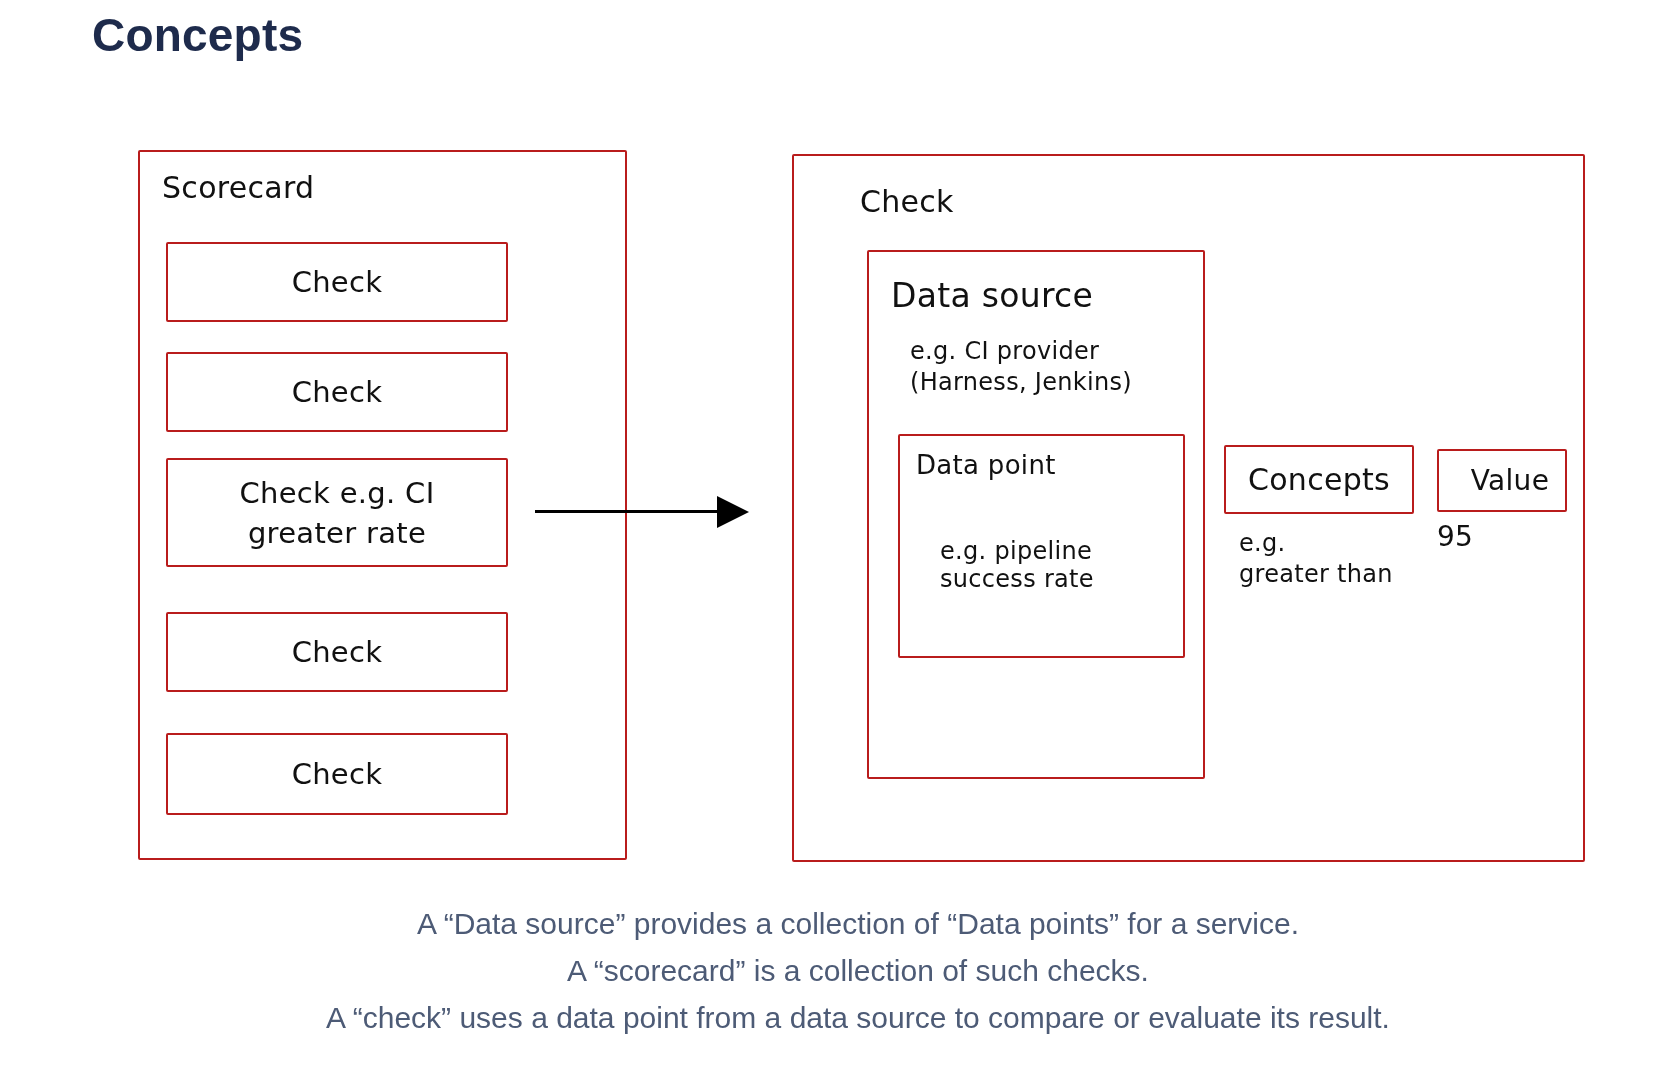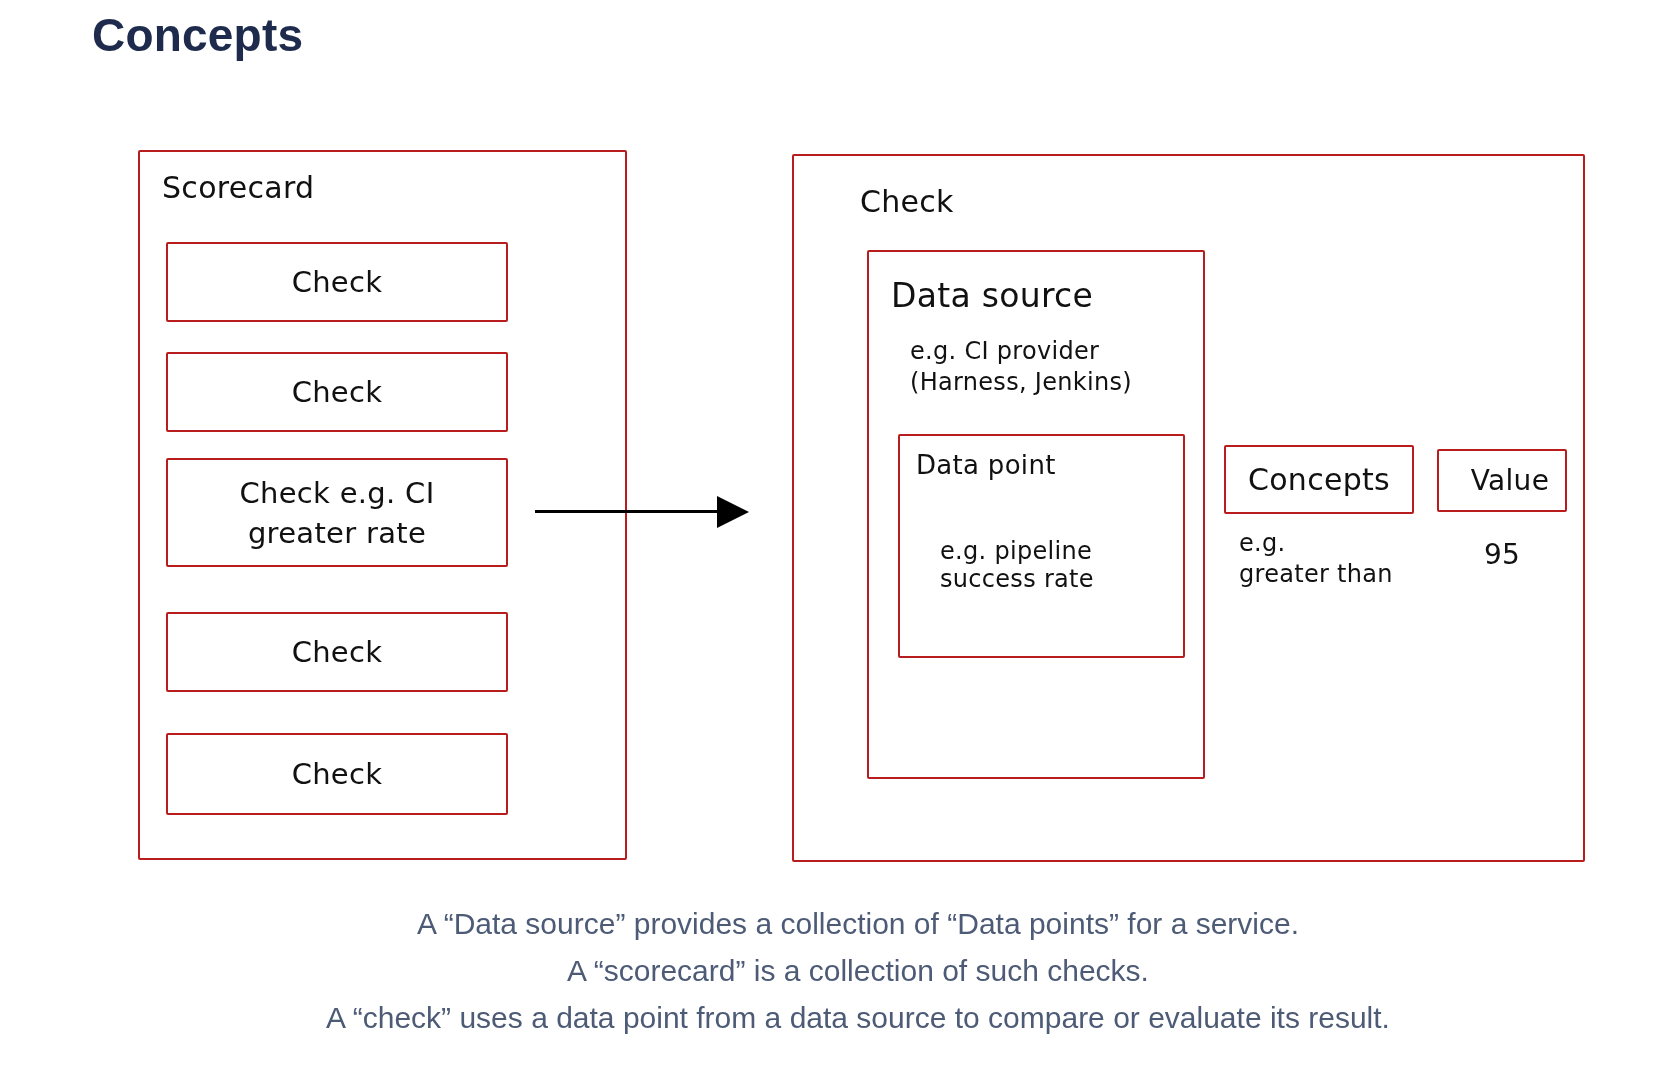--- a/index.html
+++ b/index.html
@@ -113,21 +113,21 @@
         <div class="abs hand pre" style="left:40px; top:101px; font-size:24px; line-height:28px;">e.g. pipeline
 success rate</div>
       </div>
     </div>
 
     <div class="sketch-box thin center-label hand" style="left:430px; top:289px; width:190px; height:69px; font-size:30px;">Concepts</div>
     <div class="abs hand pre" style="left:445px; top:372px; font-size:24px; line-height:31px;">e.g.
 greater than</div>
 
     <div class="sketch-box thin center-label hand" style="left:643px; top:293px; width:130px; height:63px; font-size:28px;padding-left:16px;">Value</div>
-    <div class="abs hand" style="left:643px; top:382px; width:130px; text-align:center; font-size:28px;">95</div>
+    <div class="abs hand" style="left:643px; top:364px; width:130px; font-size:28px;">95</div>
   </div>
 
   <div class="abs caption-block">
     <div>A “Data source” provides a collection of “Data points” for a service.</div>
     <div>A “scorecard” is a collection of such checks.</div>
     <div>A “check” uses a data point from a data source to compare or evaluate its result.</div>
   </div>
 
 </div>
 

